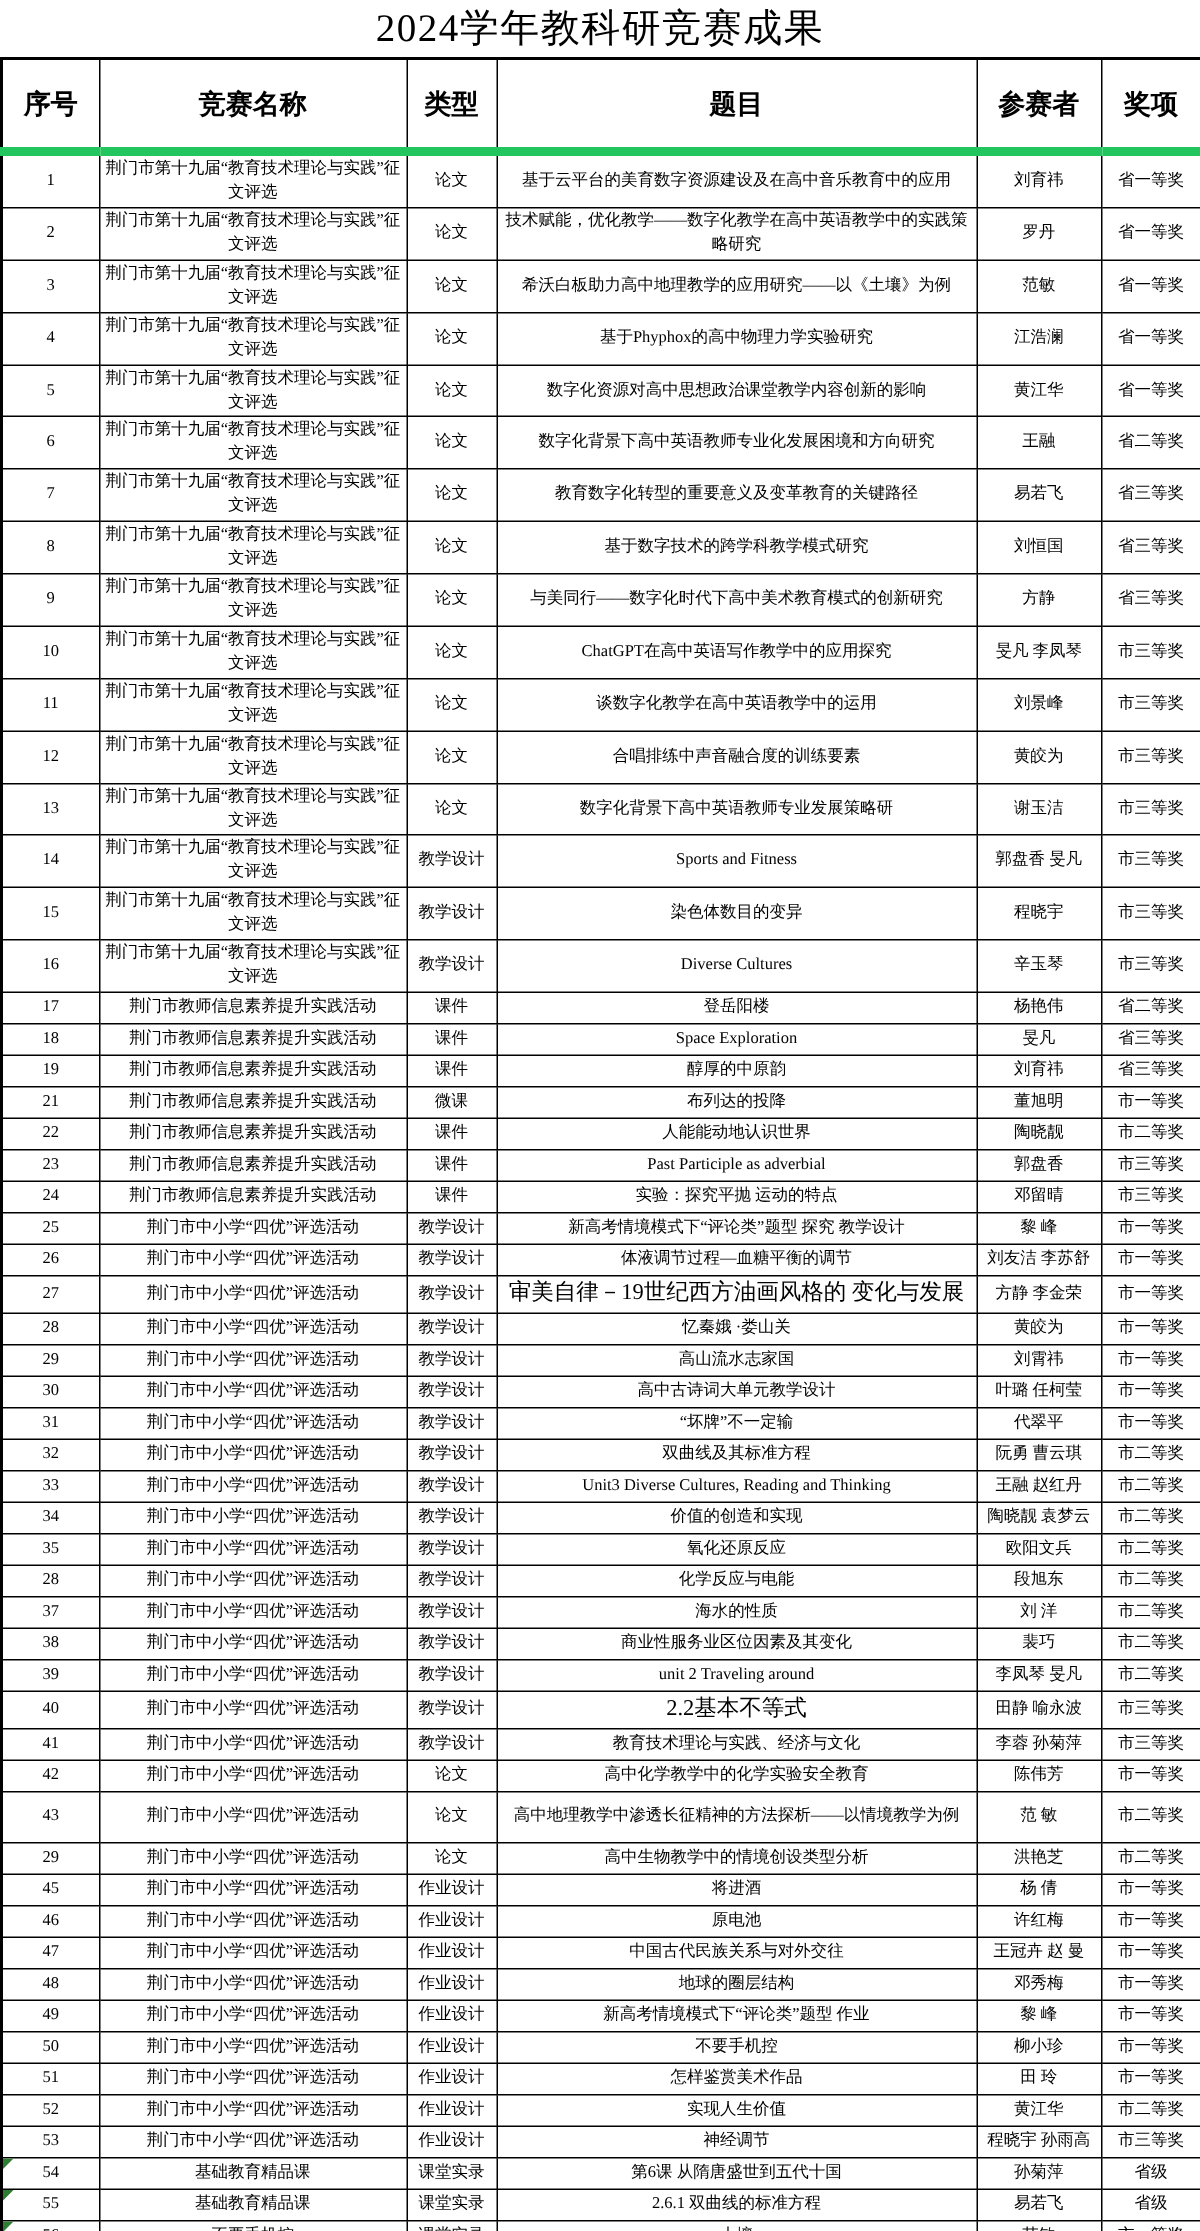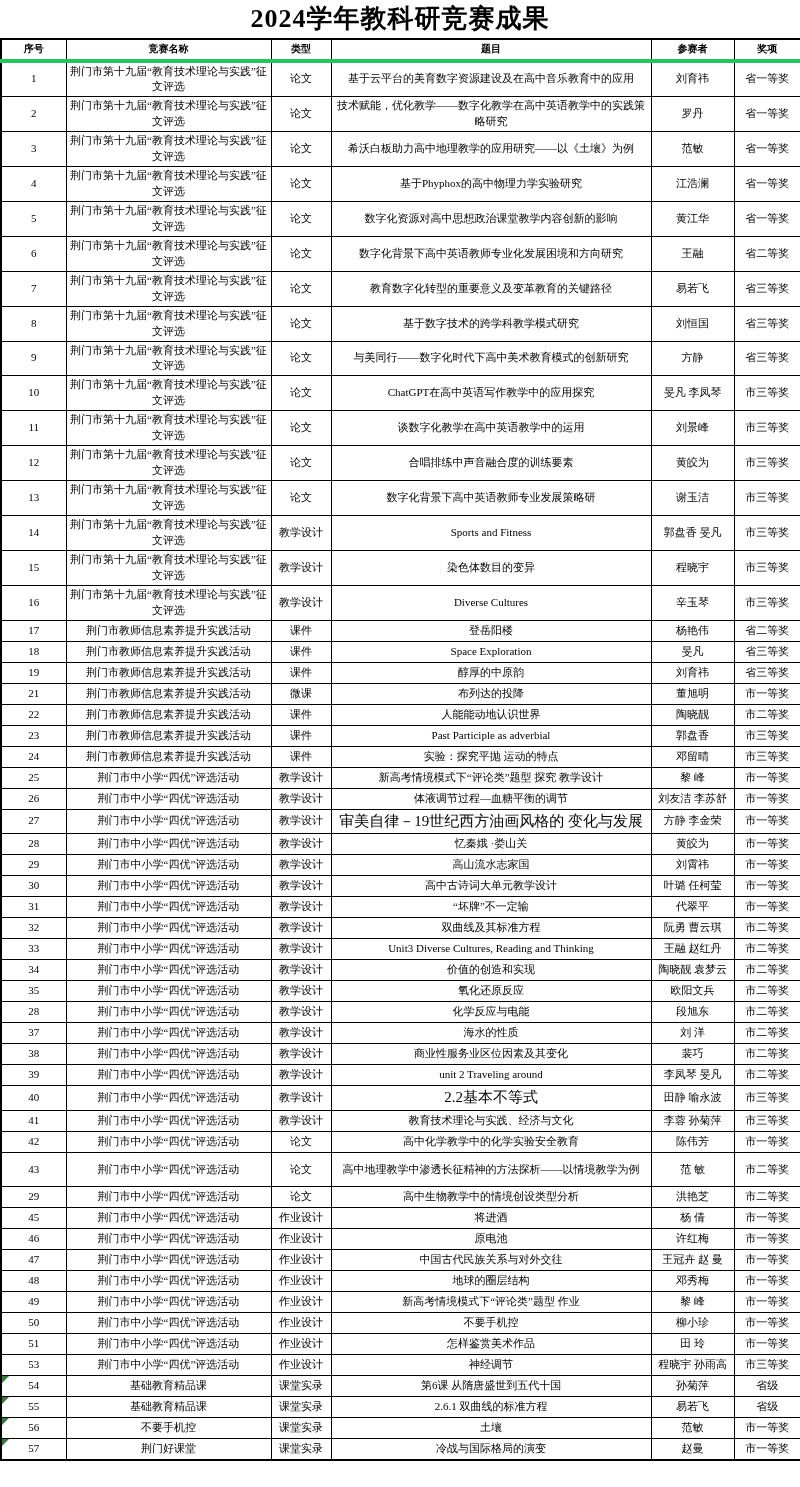--- a/index.html
+++ b/index.html
@@ -7,44 +7,44 @@
   body {
     width: 800px;
     font-family: "Liberation Serif", "DejaVu Serif", serif;
     color: #000;
   }
   .page { width: 800px; }
   h1.doc-title {
     margin: 1px 0 2px 0;
     text-align: center;
     font-size: 26px;
-    font-weight: bold;
+    font-weight: normal;
     letter-spacing: 1px;
   }
   table.results {
     width: 800px;
     border-collapse: collapse;
     table-layout: fixed;
     border: 2px solid #000;
   }
   table.results th, table.results td {
     border: 1px solid #000;
     text-align: center;
     vertical-align: middle;
     padding: 1px 2px;
     font-size: 11px;
     line-height: 1.45;
     overflow: hidden;
     word-break: break-all;
   }
   table.results th {
-    font-size: 10px;
+    font-size: 18px;
     font-weight: bold;
-    padding: 2px 2px;
-    border-bottom: 4px solid #22c55e;
+    padding: 16px 2px;
+    border-bottom: 6px solid #22c55e;
   }
   td.c-no { position: relative; }
   td.c-title.big { font-size: 15px; }
   tr.tall td { height: 34px; }
   tr.short td { height: 21px; }
   .corner-marker {
     position: absolute;
     left: 0; top: 0;
     width: 0; height: 0;
     border-top: 7px solid #2e7d32;
@@ -471,20 +471,28 @@
         </tr>
         <tr class="short">
           <td class="c-no">51</td>
           <td class="c-competition">荆门市中小学“四优”评选活动</td>
           <td class="c-type">作业设计</td>
           <td class="c-title">怎样鉴赏美术作品</td>
           <td class="c-participant">田  玲</td>
           <td class="c-award">市一等奖</td>
         </tr>
         <tr class="short">
+          <td class="c-no">52</td>
+          <td class="c-competition">荆门市中小学“四优”评选活动</td>
+          <td class="c-type">作业设计</td>
+          <td class="c-title">实现人生价值</td>
+          <td class="c-participant">黄江华</td>
+          <td class="c-award">市二等奖</td>
+        </tr>
+        <tr class="short">
           <td class="c-no">53</td>
           <td class="c-competition">荆门市中小学“四优”评选活动</td>
           <td class="c-type">作业设计</td>
           <td class="c-title">神经调节</td>
           <td class="c-participant">程晓宇 孙雨高</td>
           <td class="c-award">市三等奖</td>
         </tr>
         <tr class="short">
           <td class="c-no">54<span class="corner-marker"></span></td>
           <td class="c-competition">基础教育精品课</td>

